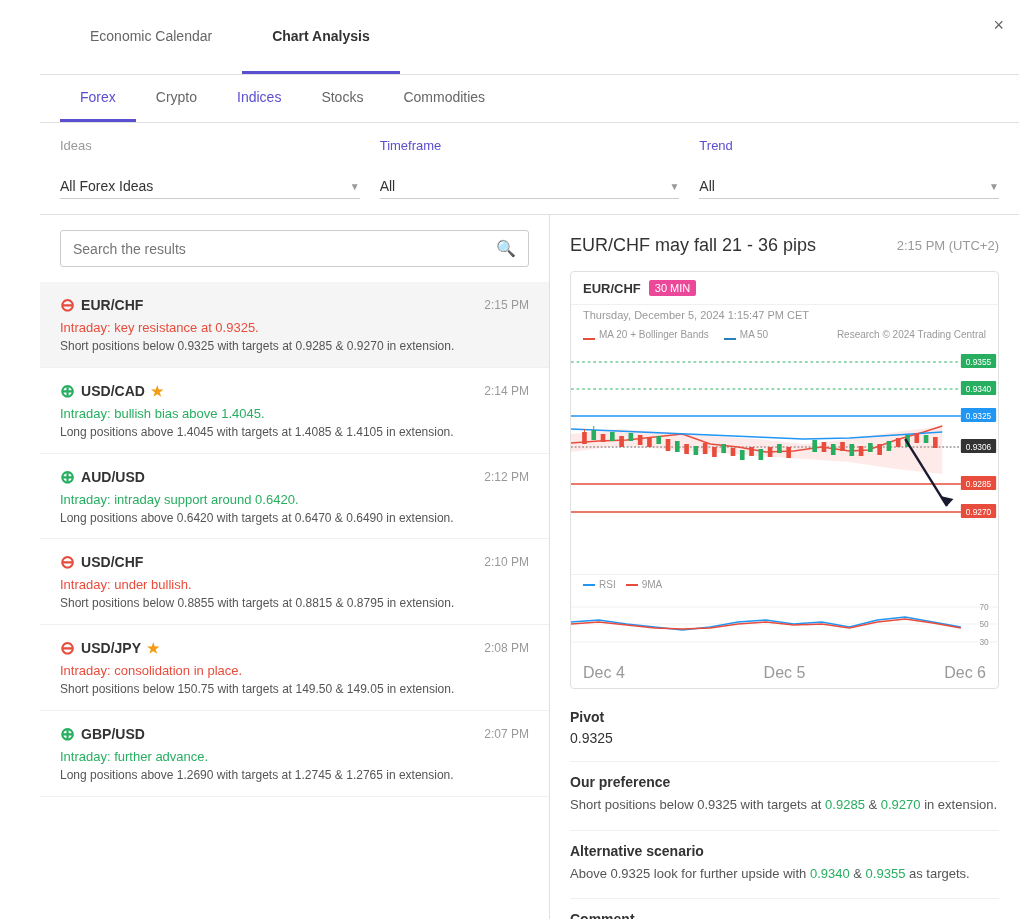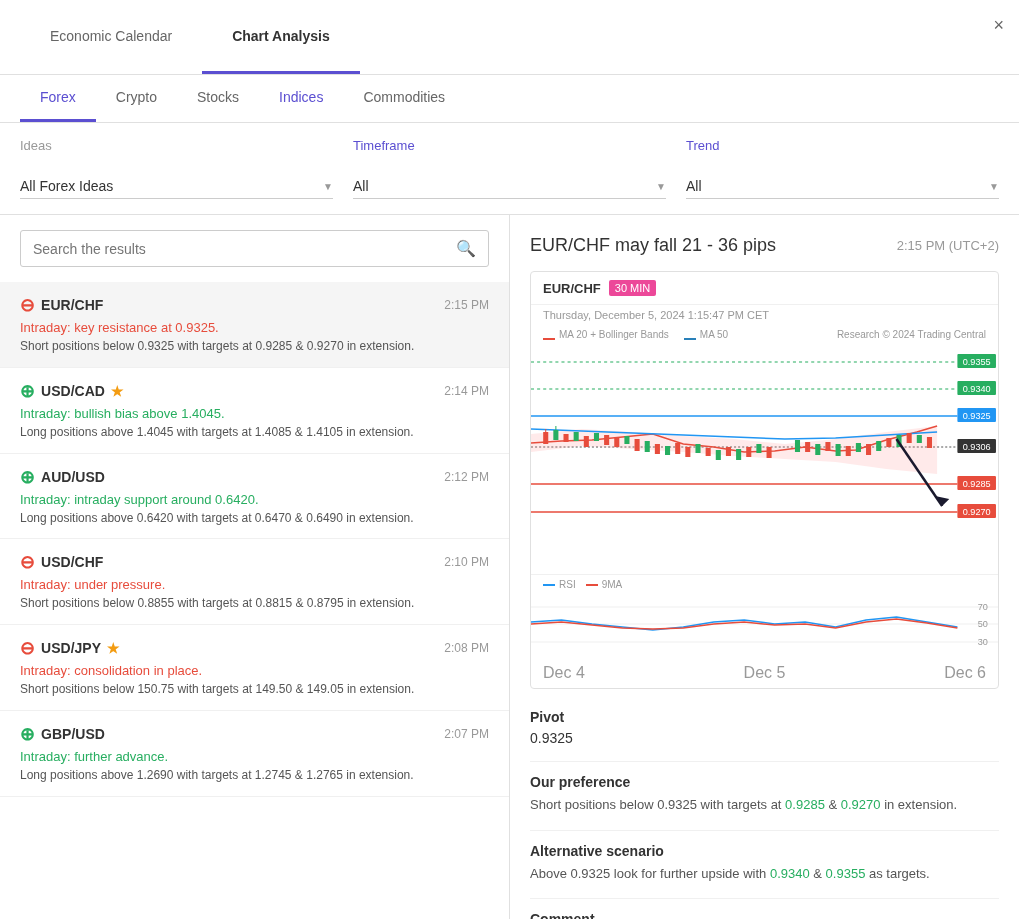--- a/index.html
+++ b/index.html
@@ -1,18 +1,18 @@
 <!DOCTYPE html>
 <html><head>
   <meta charset="utf-8">
   <style>
     * { box-sizing: border-box; margin: 0; padding: 0; }
     body { font-family: Arial, sans-serif; font-size: 13px; color: #333; background: #fff; width: 1019px; height: 919px; overflow: hidden; }
 
-    .modal-container { width: 1019px; height: 919px; background: #fff; position: relative; overflow: hidden; }
+    .modal-container { width: 1019px; height: 919px; background: #fff; position: relative; overflow: hidden; padding-left: 40px; }
 
     
     .header { display: flex; align-items: center; border-bottom: 1px solid #e0e0e0; padding: 0 20px; height: 75px; }
     .header-tabs { display: flex; flex: 1; height: 100%; }
     .header-tab { display: flex; align-items: center; justify-content: center; padding: 0 30px; font-size: 14px; color: #666; cursor: pointer; border-bottom: 3px solid transparent; height: 100%; }
     .header-tab.active { color: #333; font-weight: bold; border-bottom: 3px solid #5b4fd1; }
     .close-btn { position: absolute; right: 15px; top: 15px; font-size: 18px; cursor: pointer; color: #666; background: none; border: none; }
 
     
     .nav-tabs { display: flex; padding: 0 20px; border-bottom: 1px solid #e0e0e0; }
@@ -87,22 +87,22 @@
     <div class="header-tabs">
       <div class="header-tab">Economic Calendar</div>
       <div class="header-tab active">Chart Analysis</div>
     </div>
     <button class="close-btn">×</button>
   </div>
 
   <div class="nav-tabs">
     <div class="nav-tab active">Forex</div>
     <div class="nav-tab">Crypto</div>
+    <div class="nav-tab" style="color:#5b4fd1;">Indices</div>
     <div class="nav-tab">Stocks</div>
-    <div class="nav-tab" style="color:#5b4fd1;">Indices</div>
     <div class="nav-tab">Commodities</div>
   </div>
 
   <div class="filters">
     <div class="filter-group">
       <span class="filter-label">Ideas</span>
       <div class="filter-select">
         <span>All Forex Ideas</span>
         <span class="arrow">▼</span>
       </div>
@@ -170,21 +170,21 @@
       </div>
 
       <div class="list-item">
         <div class="list-item-header">
           <div class="list-item-pair">
             <span style="color:#e74c3c; font-size:18px;">⊖</span>
             USD/CHF
           </div>
           <span class="list-item-time">2:10 PM</span>
         </div>
-        <div class="list-item-trend trend-down">Intraday: under pressure.</div>
+        <div class="list-item-trend trend-down">Intraday: under bullish.</div>
         <div class="list-item-desc">Short positions below 0.8855 with targets at 0.8815 &amp; 0.8795 in extension.</div>
       </div>
 
       <div class="list-item">
         <div class="list-item-header">
           <div class="list-item-pair">
             <span style="color:#e74c3c; font-size:18px;">⊖</span>
             USD/JPY
             <span class="star-icon">★</span>
           </div>

